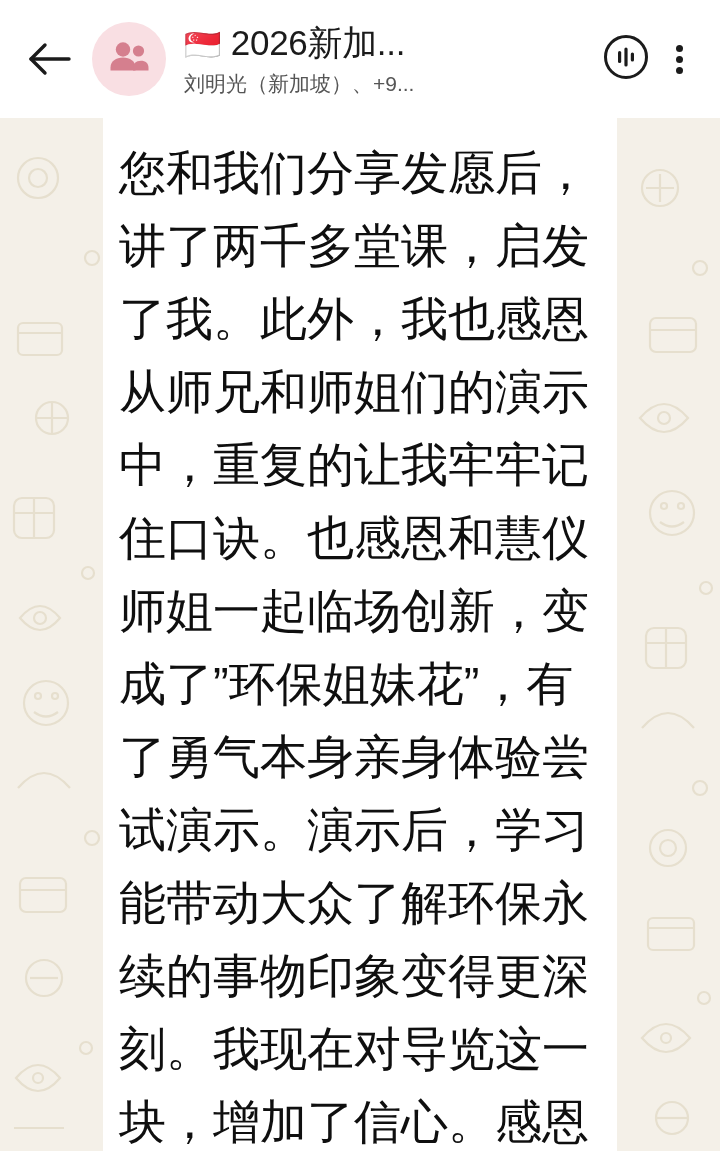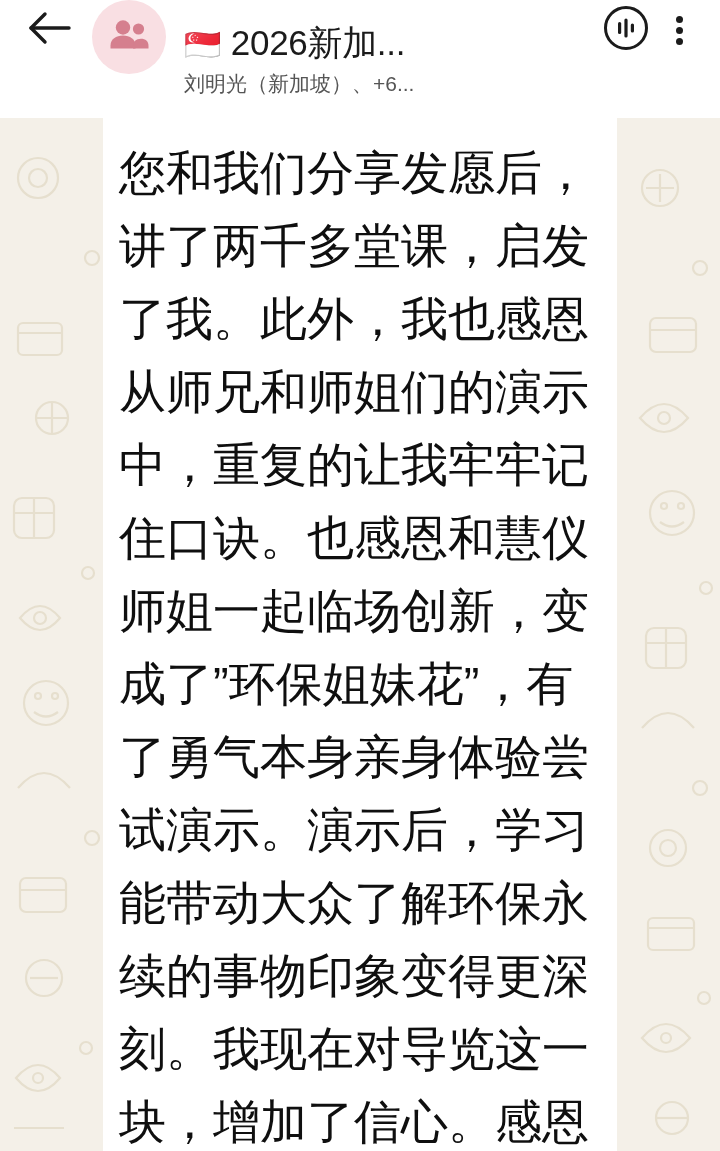--- a/index.html
+++ b/index.html
@@ -24,20 +24,21 @@
     flex-direction: column;
   }
 
   
   .header {
     position: relative;
     height: 118px;
     min-height: 118px;
     background: #ffffff;
     display: flex;
+    align-items: center;
     padding: 0 18px 0 22px;
     box-sizing: border-box;
     z-index: 5;
   }
 
   .back-btn {
     width: 56px;
     height: 56px;
     display: flex;
     align-items: center;
@@ -172,21 +173,21 @@
           <circle cx="15" cy="9.5" r="7.2" fill="#d57f8e"></circle>
           <path d="M2.5 27.5c0-6.3 5.6-10 12.5-10s12.5 3.7 12.5 10v3H2.5z" fill="#d57f8e"></path>
           <circle cx="30.5" cy="11" r="5.6" fill="#d57f8e"></circle>
           <path d="M25 30.5v-2.4c0-4.2 2.8-7.4 8-7.4 4.4 0 7.5 2.4 7.5 7v2.8z" fill="#d57f8e"></path>
         </svg>
       </span>
     </div>
 
     <div class="title-block">
       <div class="chat-title"><span class="flag">🇸🇬</span> <span>2026新加...</span></div>
-      <div class="chat-sub">刘明光（新加坡）、+6...</div>
+      <div class="chat-sub">刘明光（新加坡）、+9...</div>
     </div>
 
     <div class="header-action">
       <span>
         <svg width="50" height="50" viewBox="0 0 50 50" fill="none">
           <circle cx="25" cy="25" r="20.5" stroke="#1b1b1b" stroke-width="3"></circle>
           <rect x="17" y="19" width="3.2" height="12" rx="1.6" fill="#1b1b1b"></rect>
           <rect x="23.4" y="15.5" width="3.2" height="19" rx="1.6" fill="#1b1b1b"></rect>
           <rect x="29.8" y="20.5" width="3.2" height="9" rx="1.6" fill="#1b1b1b"></rect>
         </svg>

